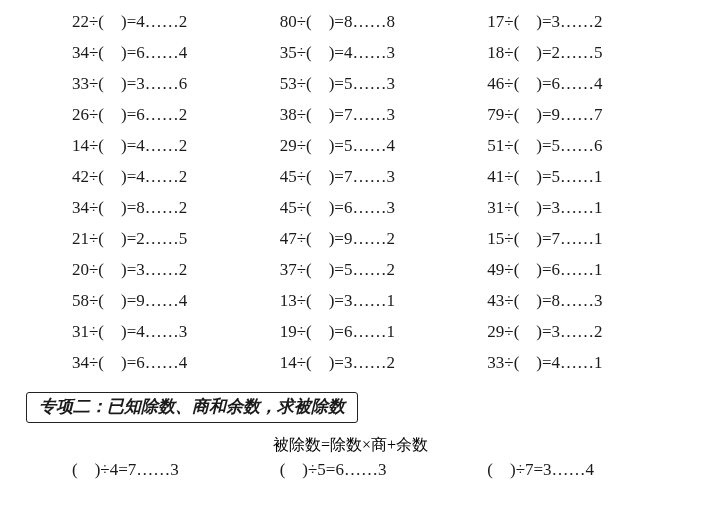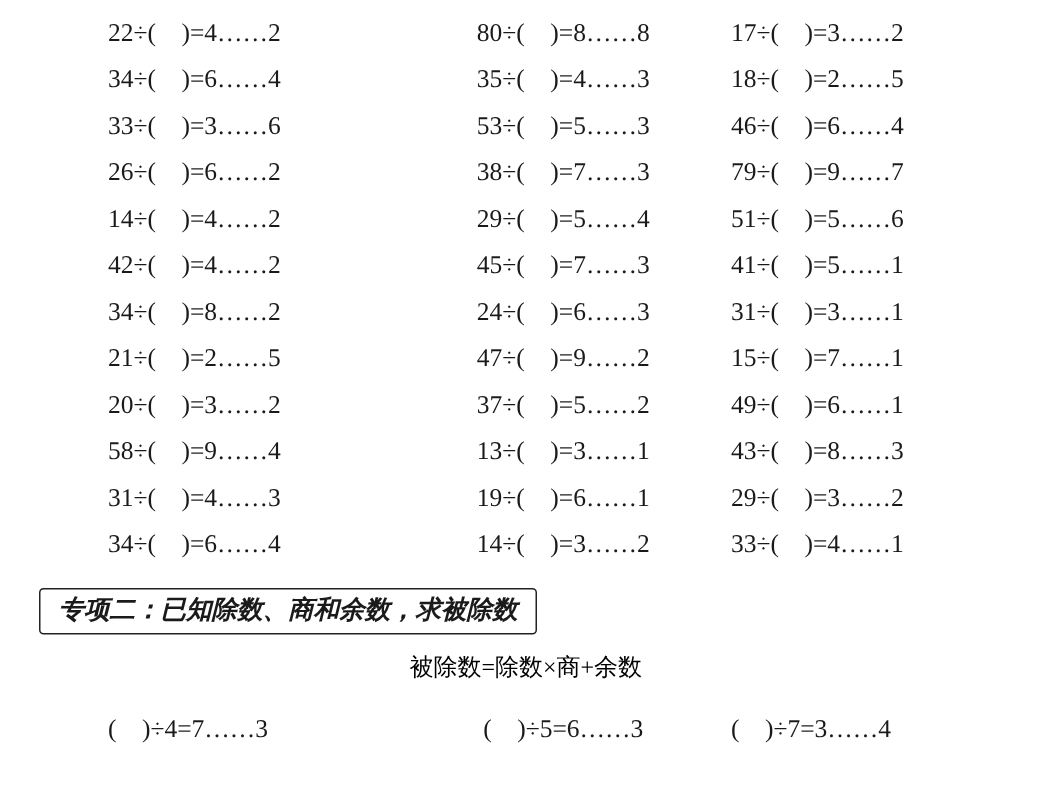--- a/index.html
+++ b/index.html
@@ -27,21 +27,21 @@
     padding: 0 24px 0 60px;
     row-gap: 0px;
   }
   .cell {
     font-size: 17px;
     line-height: 31px;
     white-space: pre;
     letter-spacing: 0px;
   }
   .col-0 { padding-left: 12px; }
-  .col-1 { padding-left: 14px; text-align: center; }
+  .col-1 { padding-left: 14px; }
   .col-2 { padding-left: 16px; }
   .sec-header {
     margin: 14px 0 0 26px;
     display: inline-block;
     border: 1px solid #222222;
     border-radius: 3px;
     padding: 4px 12px 5px 12px;
     font-size: 17px;
     font-weight: bold;
     line-height: 20px;
@@ -52,21 +52,21 @@
     text-align: center;
     color: #000000;
     font-size: 16px;
     margin-top: 12px;
     white-space: pre;
   }
   .sub-grid {
     display: grid;
     grid-template-columns: 1fr 1fr 1fr;
     padding: 0 24px 0 60px;
-    margin-top: 16px;
+    margin-top: 0;
   }
   .sub-cell {
     font-size: 17px;
     line-height: 28px;
     white-space: pre;
   }
   .bottom-fade {
     position: absolute;
     left: 0;
     bottom: 0;
@@ -100,21 +100,21 @@
 
     <div class="cell col-0">14÷(    )=4……2</div>
     <div class="cell col-1">29÷(    )=5……4</div>
     <div class="cell col-2">51÷(    )=5……6</div>
 
     <div class="cell col-0">42÷(    )=4……2</div>
     <div class="cell col-1">45÷(    )=7……3</div>
     <div class="cell col-2">41÷(    )=5……1</div>
 
     <div class="cell col-0">34÷(    )=8……2</div>
-    <div class="cell col-1">24÷(    )=6……3</div>
+    <div class="cell col-1">45÷(    )=6……3</div>
     <div class="cell col-2">31÷(    )=3……1</div>
 
     <div class="cell col-0">21÷(    )=2……5</div>
     <div class="cell col-1">47÷(    )=9……2</div>
     <div class="cell col-2">15÷(    )=7……1</div>
 
     <div class="cell col-0">20÷(    )=3……2</div>
     <div class="cell col-1">37÷(    )=5……2</div>
     <div class="cell col-2">49÷(    )=6……1</div>
 

